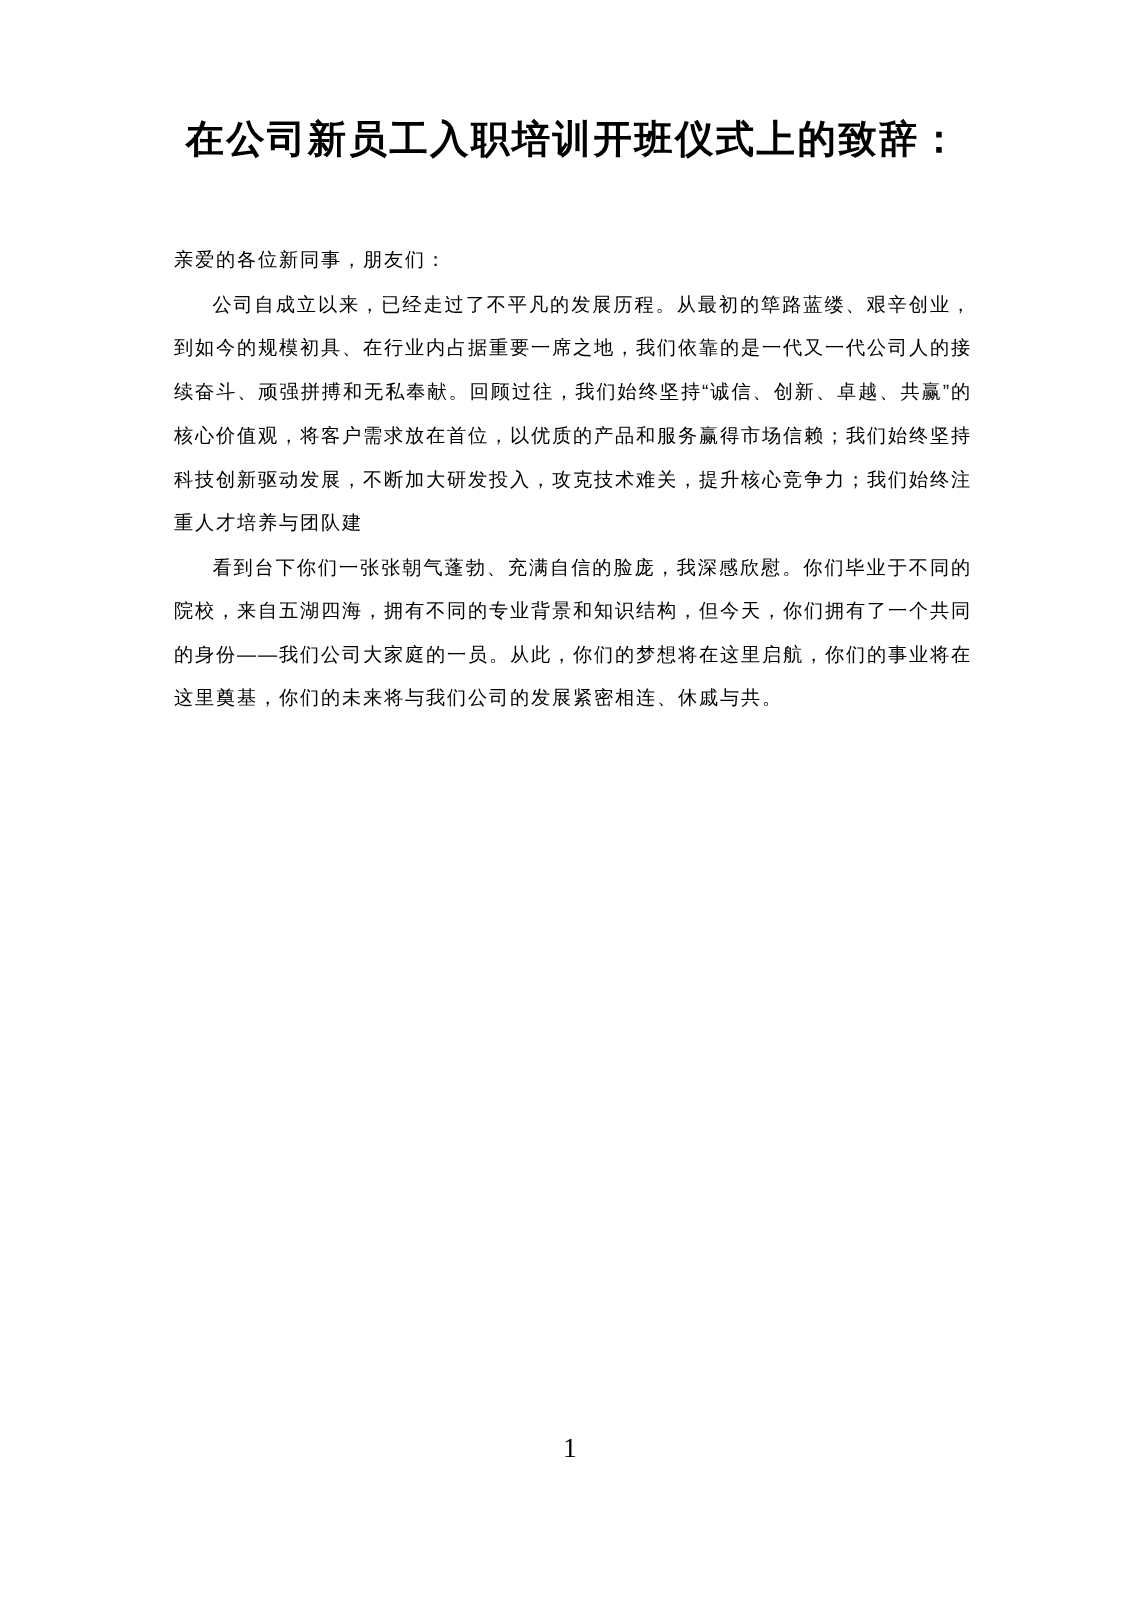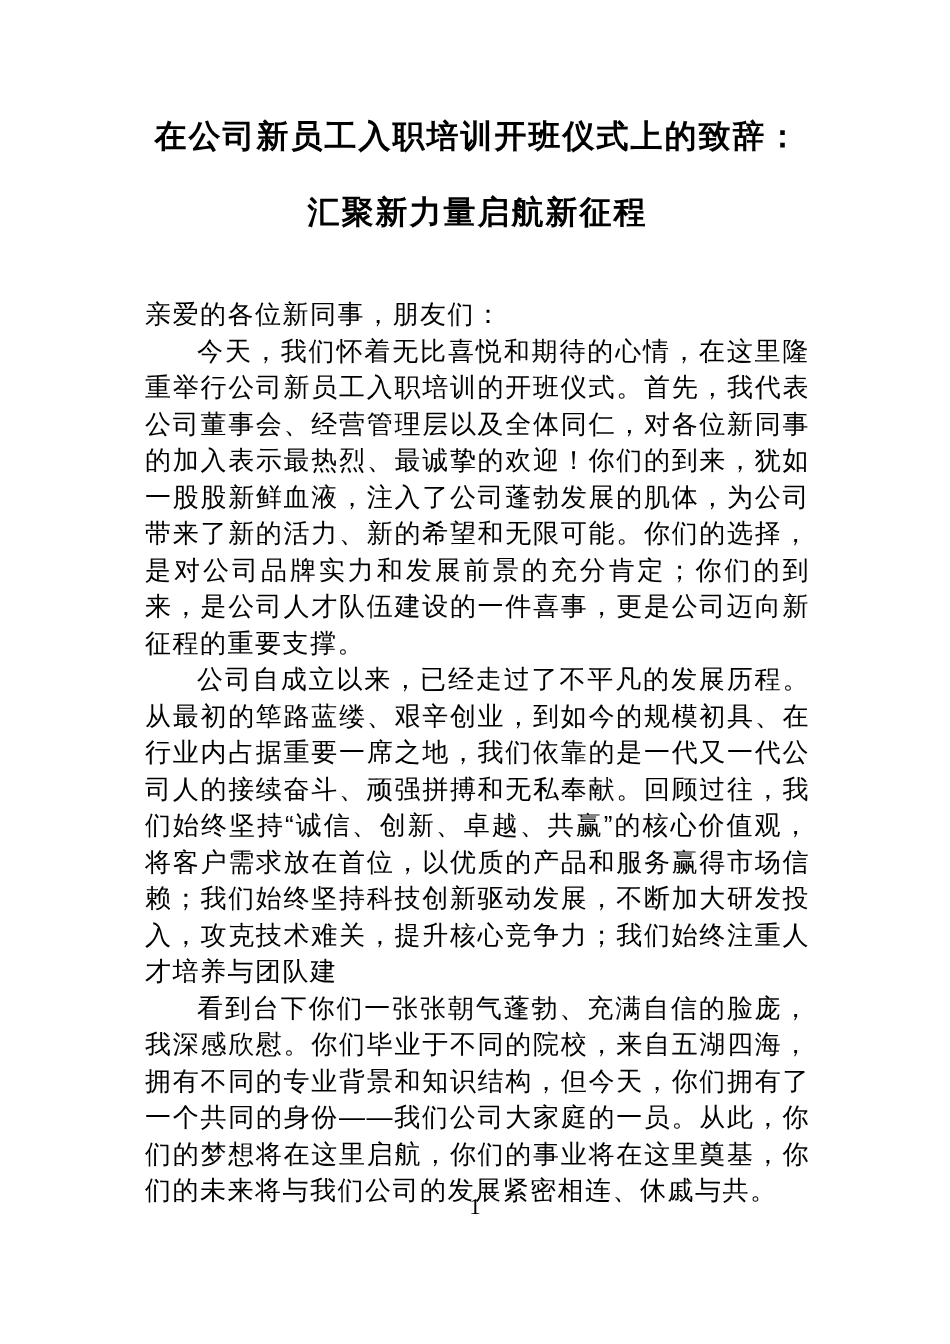--- a/index.html
+++ b/index.html
@@ -11,33 +11,33 @@
   body {
     font-family: "Liberation Sans", "DejaVu Sans", sans-serif;
     color: #000000;
   }
   .page {
     position: relative;
     width: 950px;
     height: 1344px;
     background: #ffffff;
     box-sizing: border-box;
-    padding: 98px 140px 0 145px;
+    padding: 78px 140px 0 145px;
     overflow: hidden;
   }
   .doc-title {
     margin: 0 0 46px 0;
     font-size: 32px;
     font-weight: bold;
     text-align: center;
     line-height: 76px;
     letter-spacing: 2px;
   }
   .doc-body {
-    font-size: 26px;
+    font-size: 16px;
     line-height: 36.5px;
     letter-spacing: 1.5px;
     text-align: justify;
     text-justify: inter-ideograph;
   }
   .para {
     margin: 0;
     padding: 0;
   }
   .para.indent {
@@ -54,25 +54,23 @@
     font-family: "Liberation Serif", "DejaVu Serif", serif;
   }
 </style>
 </head>
 <body>
 
 <div class="page">
 
   <h1 class="doc-title">
     <span>在公司新员工入职培训开班仪式上的致辞：</span><br>
-    <span>汇聚新力量启航新征程</span>
   </h1>
 
   <div class="doc-body">
     <p class="para">亲爱的各位新同事，朋友们：</p>
-    <p class="para indent">今天，我们怀着无比喜悦和期待的心情，在这里隆重举行公司新员工入职培训的开班仪式。首先，我代表公司董事会、经营管理层以及全体同仁，对各位新同事的加入表示最热烈、最诚挚的欢迎！你们的到来，犹如一股股新鲜血液，注入了公司蓬勃发展的肌体，为公司带来了新的活力、新的希望和无限可能。你们的选择，是对公司品牌实力和发展前景的充分肯定；你们的到来，是公司人才队伍建设的一件喜事，更是公司迈向新征程的重要支撑。</p>
     <p class="para indent">公司自成立以来，已经走过了不平凡的发展历程。从最初的筚路蓝缕、艰辛创业，到如今的规模初具、在行业内占据重要一席之地，我们依靠的是一代又一代公司人的接续奋斗、顽强拼搏和无私奉献。回顾过往，我们始终坚持“诚信、创新、卓越、共赢”的核心价值观，将客户需求放在首位，以优质的产品和服务赢得市场信赖；我们始终坚持科技创新驱动发展，不断加大研发投入，攻克技术难关，提升核心竞争力；我们始终注重人才培养与团队建</p>
     <p class="para indent">看到台下你们一张张朝气蓬勃、充满自信的脸庞，我深感欣慰。你们毕业于不同的院校，来自五湖四海，拥有不同的专业背景和知识结构，但今天，你们拥有了一个共同的身份——我们公司大家庭的一员。从此，你们的梦想将在这里启航，你们的事业将在这里奠基，你们的未来将与我们公司的发展紧密相连、休戚与共。</p>
   </div>
 
   <div class="page-number">1</div>
 
 </div>
 
 </body></html>

